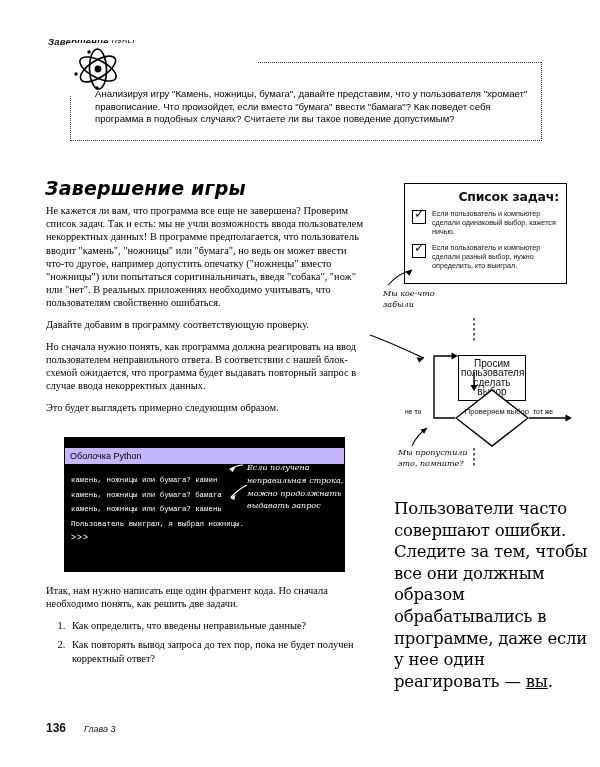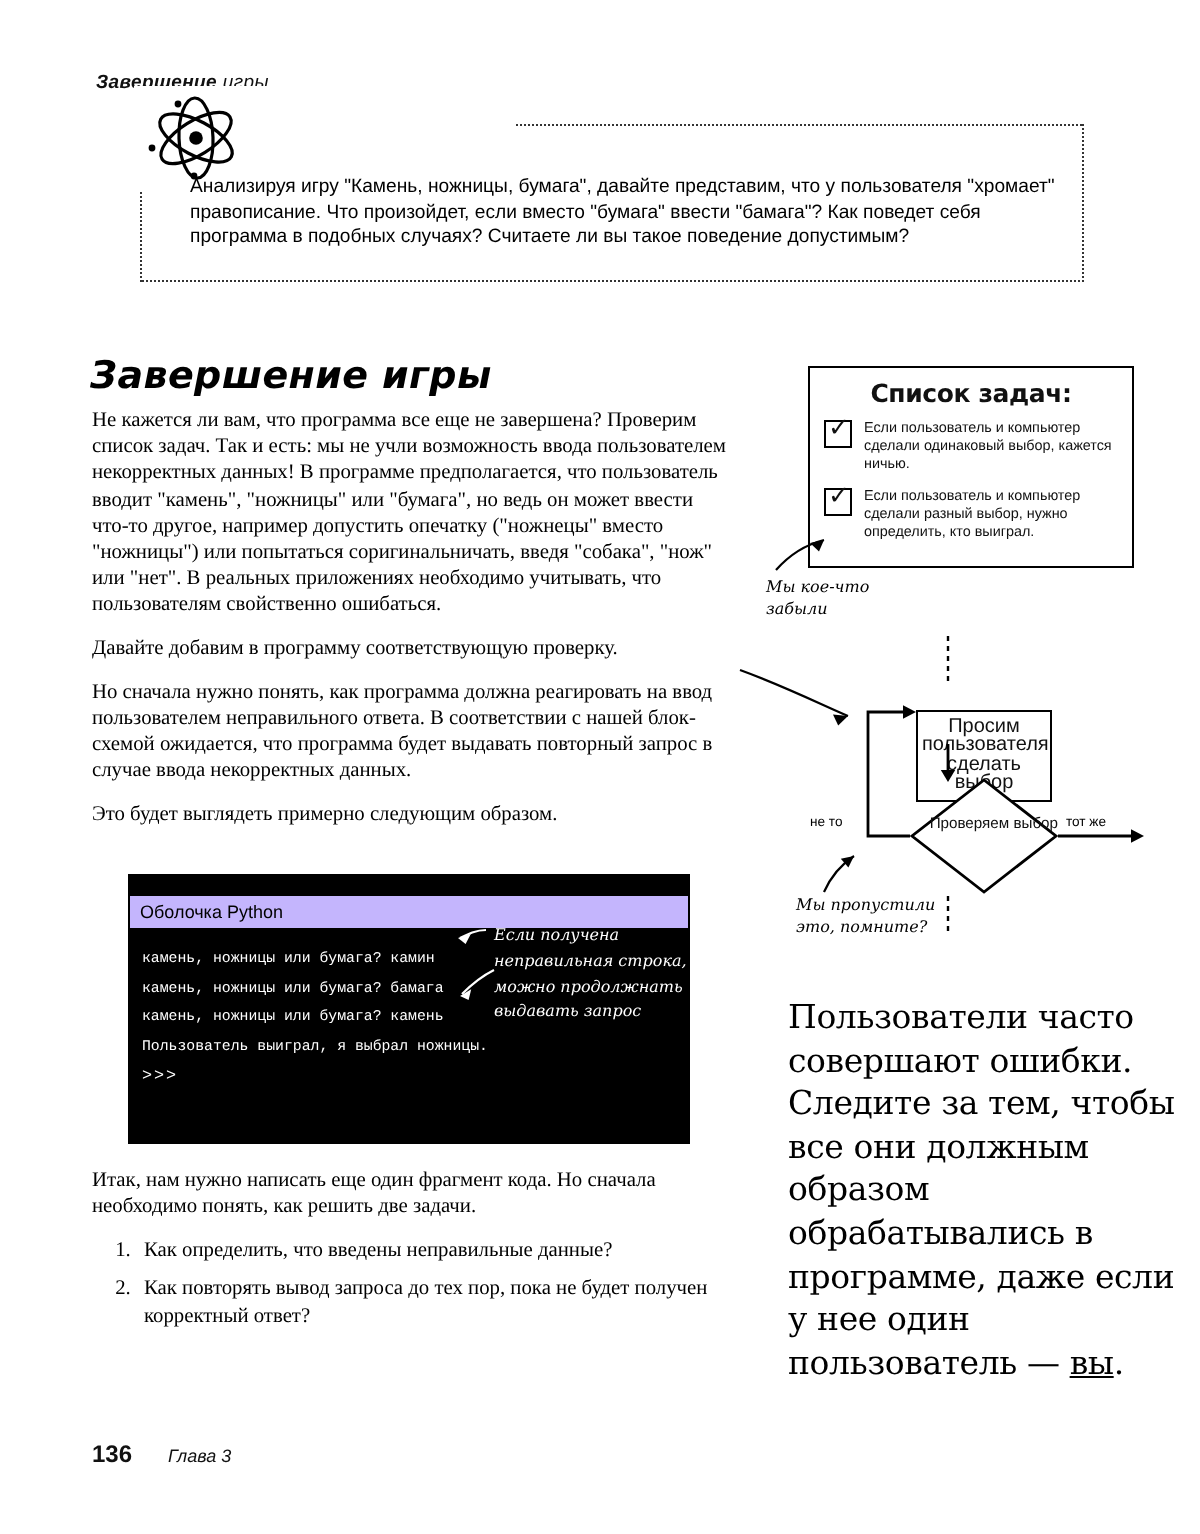--- a/index.html
+++ b/index.html
@@ -135,21 +135,21 @@
     left: 404px;
     top: 183px;
     width: 163px;
     border: 1.6px solid #000;
     background: #fff;
     padding: 5px 7px 7px 7px;
     box-sizing: border-box;
   }
   .todo h3 {
     margin: 0 0 5px 0;
-    text-align: center;
+    text-align: right;
     font-family: "DejaVu Sans", sans-serif;
     font-weight: bold;
     font-size: 12.5px;
     letter-spacing: -0.2px;
   }
   .todo .item {
     display: flex;
     align-items: flex-start;
     margin-bottom: 6px;
     position: relative;
@@ -398,21 +398,21 @@
 
   <div class="col" id="para-block-3">
     <p>Итак, нам нужно написать еще один фрагмент кода. Но сначала необходимо понять, как решить две задачи.</p>
     <ol class="tasks">
       <li>Как определить, что введены неправильные данные?</li>
       <li>Как повторять вывод запроса до тех пор, пока не будет получен корректный ответ?</li>
     </ol>
   </div>
 
   <div class="bigquote">
-    <span>Пользователи часто совершают ошибки. Следите за тем, чтобы все они должным образом обрабатывались в программе, даже если у нее один пользователь — </span><u>вы</u><span>.</span>
+    <span>Пользователи часто совершают ошибки. Следите за тем, чтобы все они должным образом обрабатывались в программе, даже если у нее один реагировать — </span><u>вы</u><span>.</span>
   </div>
 
   <div class="footer">
     <span class="pageno inline">136</span>
     <span class="chapter inline">Глава 3</span>
   </div>
 
   <svg class="overlay" width="600" height="767">
 
     <path d="M388 285 C 396 276, 404 272, 412 270" stroke="#000" stroke-width="1.1" fill="none"></path>

